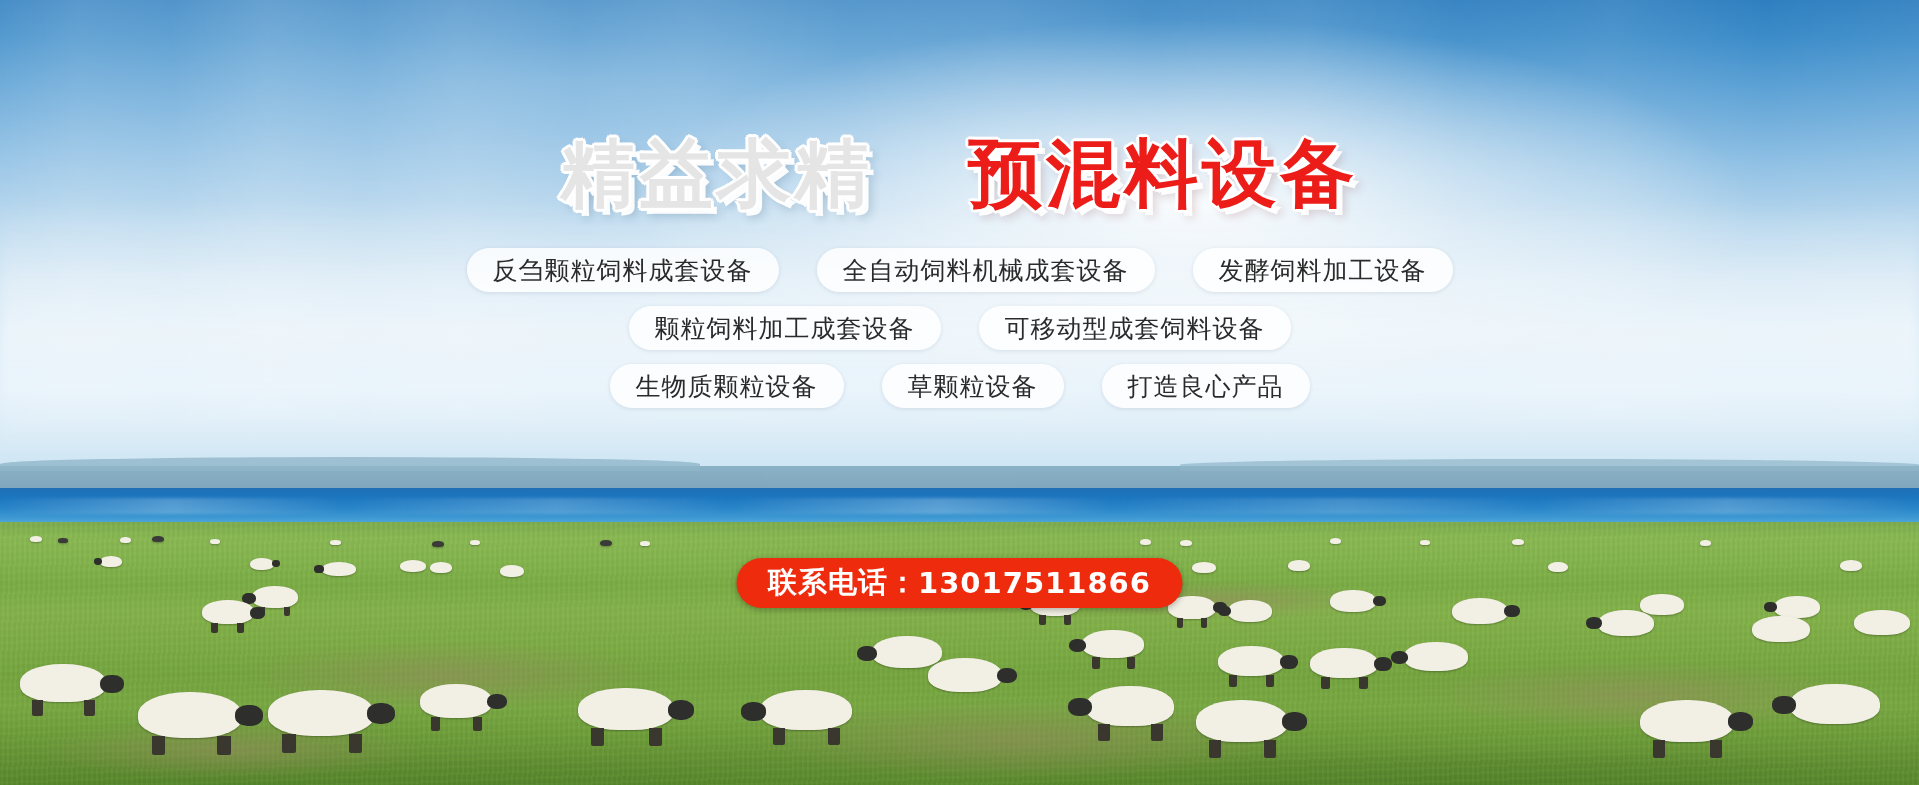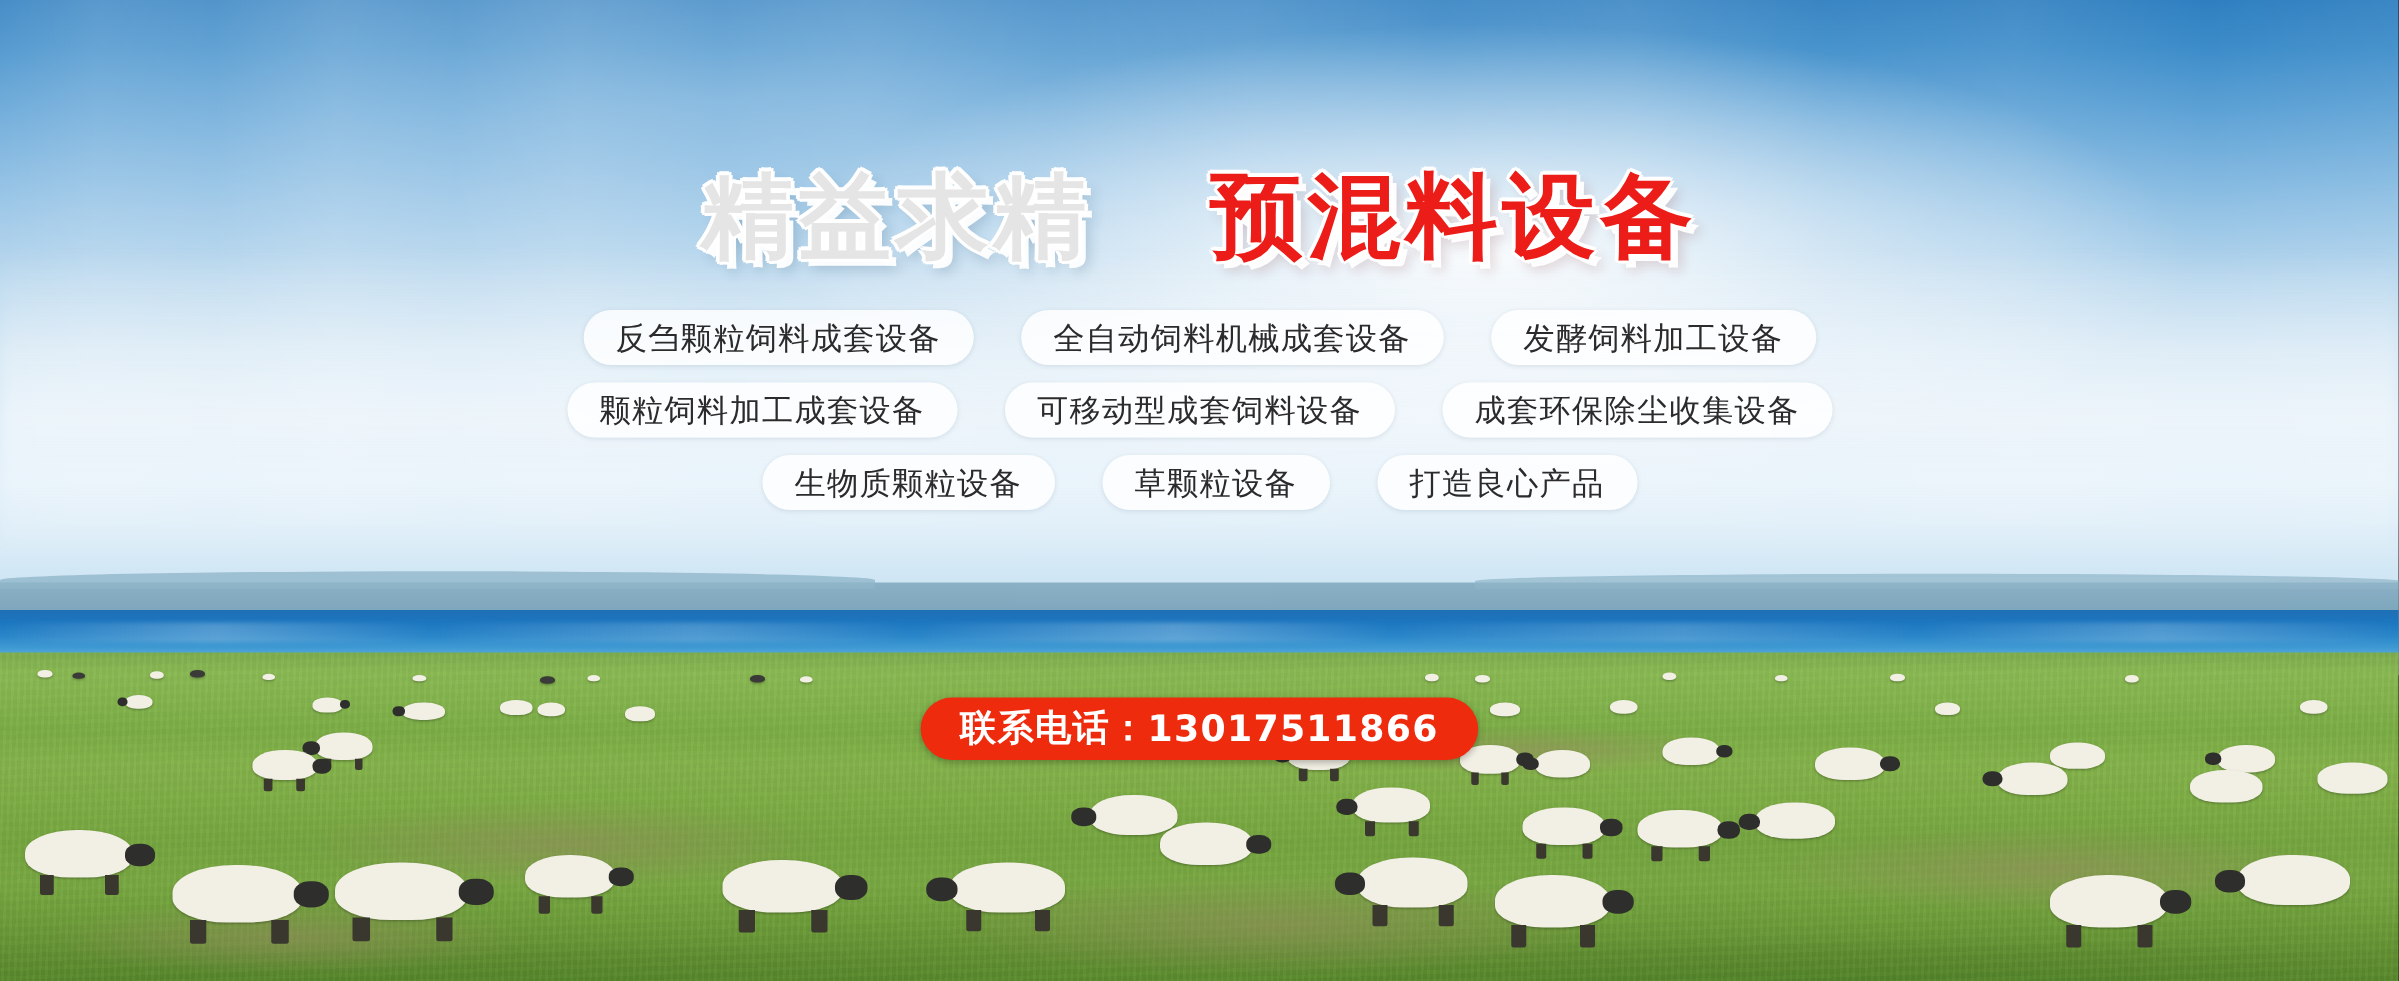--- a/index.html
+++ b/index.html
@@ -396,21 +396,20 @@
 
     <div class="pill-row">
       <div class="pill">反刍颗粒饲料成套设备</div>
       <div class="pill">全自动饲料机械成套设备</div>
       <div class="pill">发酵饲料加工设备</div>
     </div>
 
     <div class="pill-row">
       <div class="pill">颗粒饲料加工成套设备</div>
       <div class="pill">可移动型成套饲料设备</div>
-      <div class="pill">成套环保除尘收集设备</div>
     </div>
 
     <div class="pill-row">
       <div class="pill">生物质颗粒设备</div>
       <div class="pill">草颗粒设备</div>
       <div class="pill">打造良心产品</div>
     </div>
 
   </div>
 

